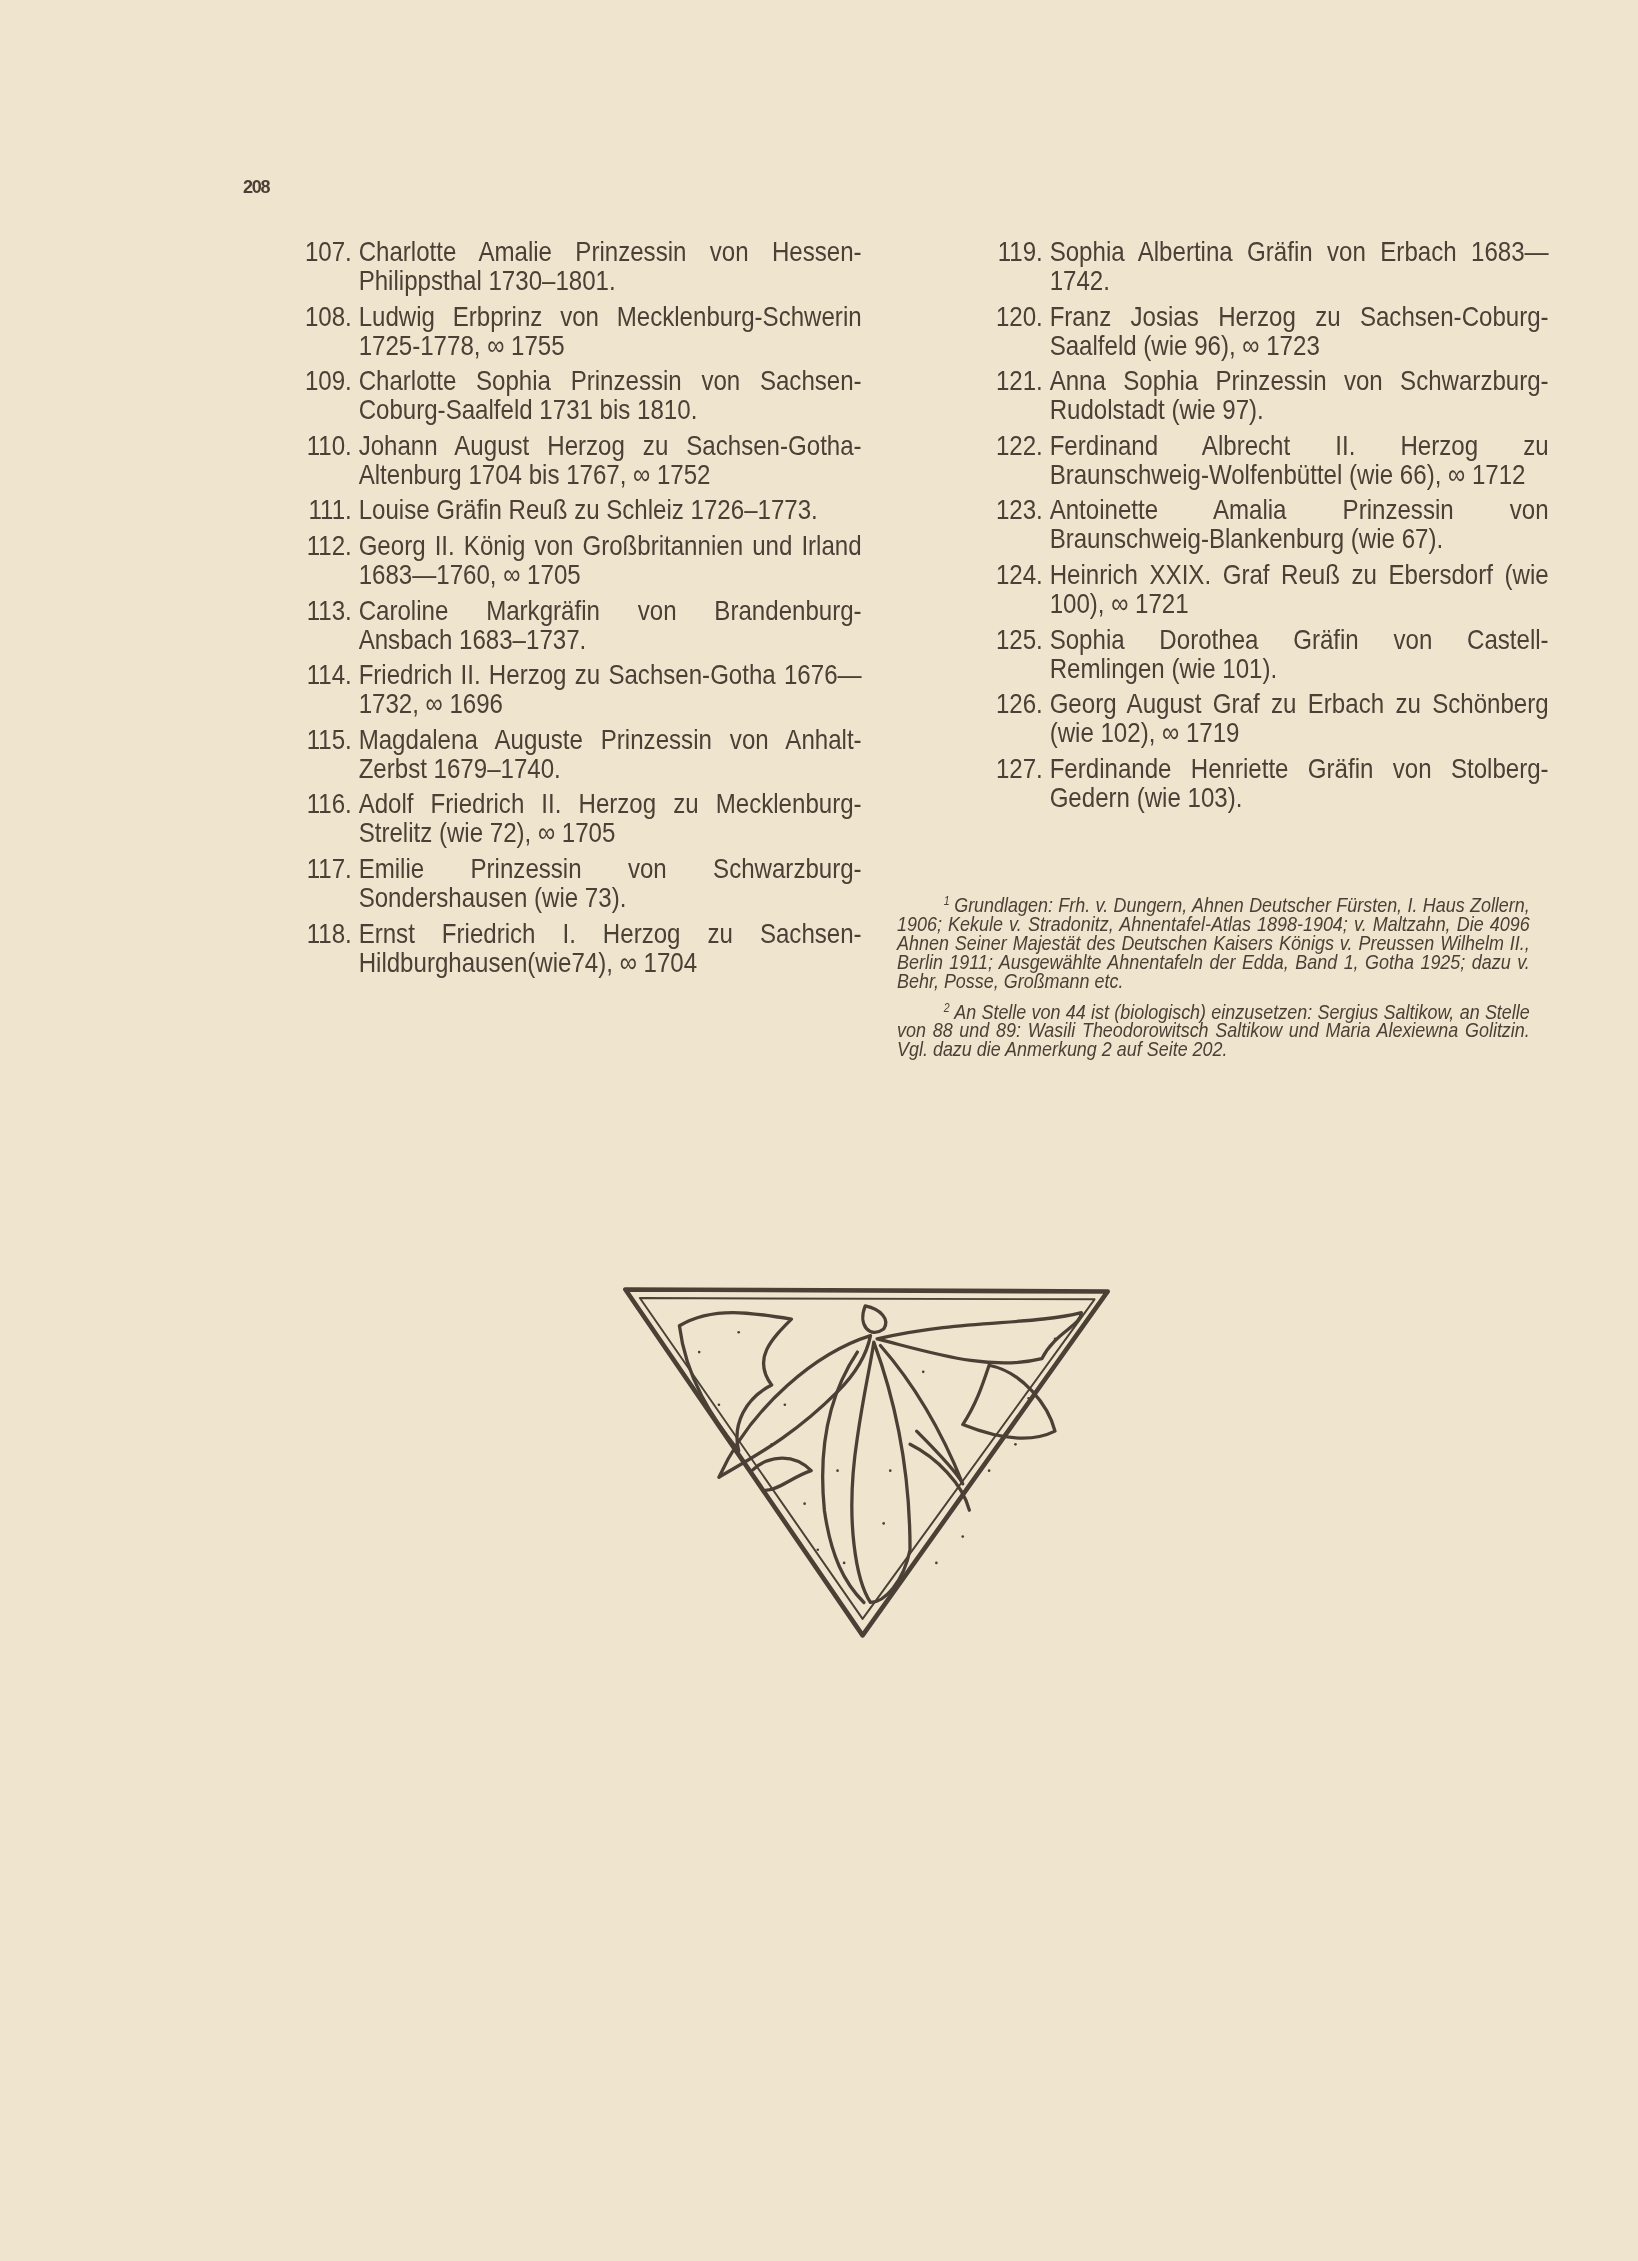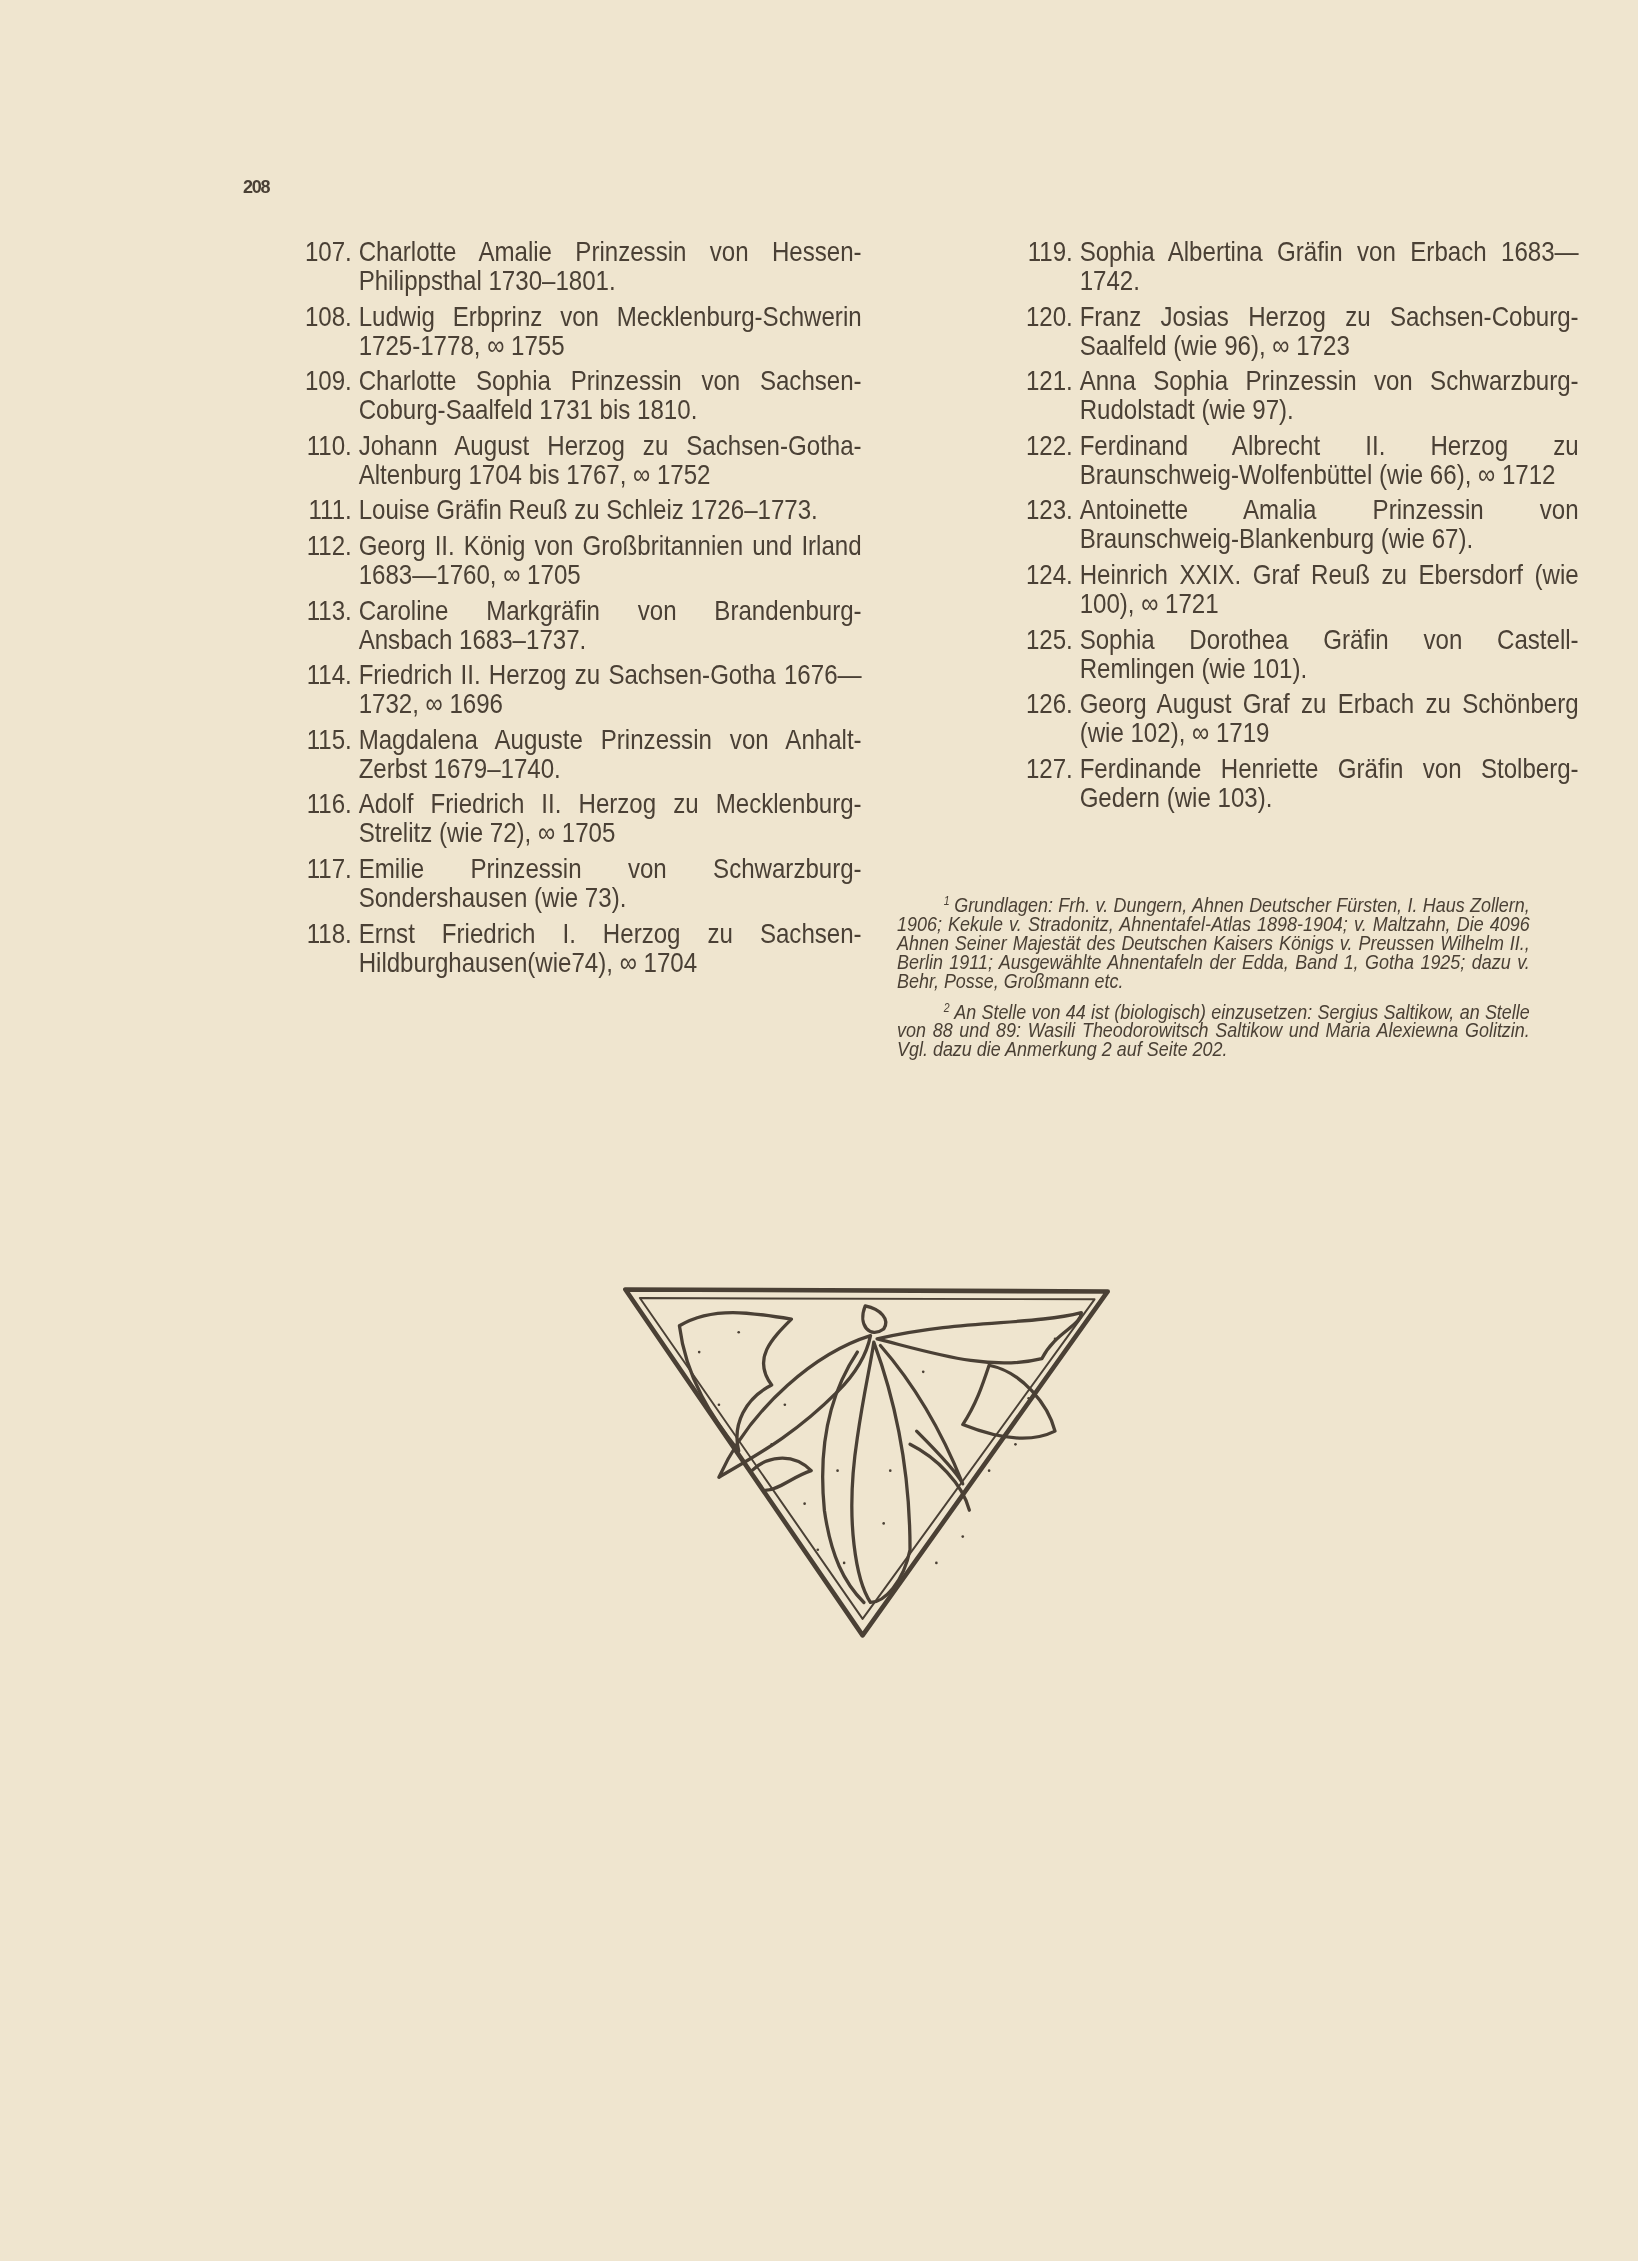--- a/index.html
+++ b/index.html
@@ -16,21 +16,21 @@
     font-family: "Liberation Sans", sans-serif;
     font-weight: bold; font-size: 18px; color: #4a4035;
     letter-spacing: -1.3px;
     margin-left: 12px;
   }
   .col {
     position: absolute; top: 237px;
     font-size: 28px; line-height: 29px;
   }
   .col-left { left: 295px; width: 568px; }
-  .col-right { left: 1016px; width: 564px; }
+  .col-right { left: 986px; width: 564px; }
   .entry {
     position: relative;
     padding-left: 74px;
     margin-bottom: 6.6px;
     text-align: justify;
     transform: scaleX(0.86);
     transform-origin: left top;
     width: 116%;
     box-sizing: border-box;
   }

